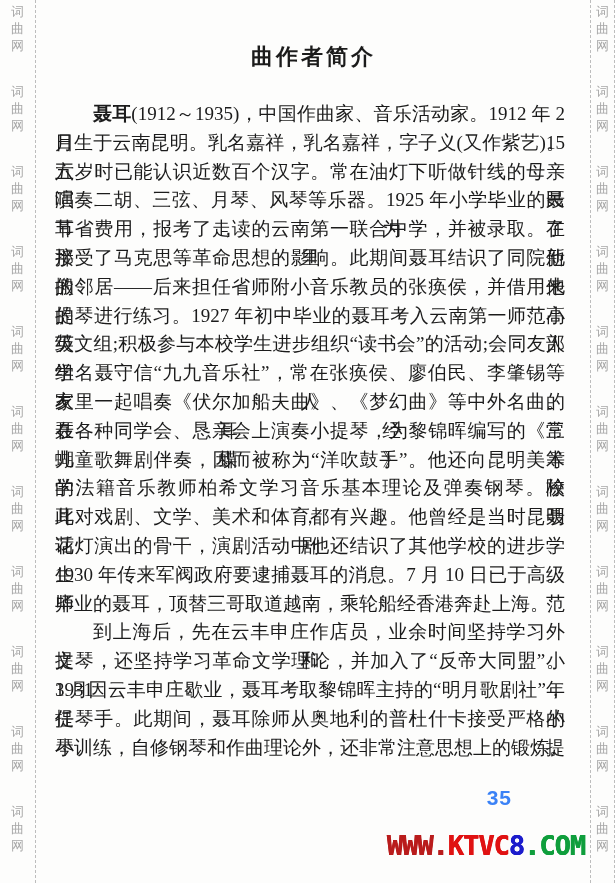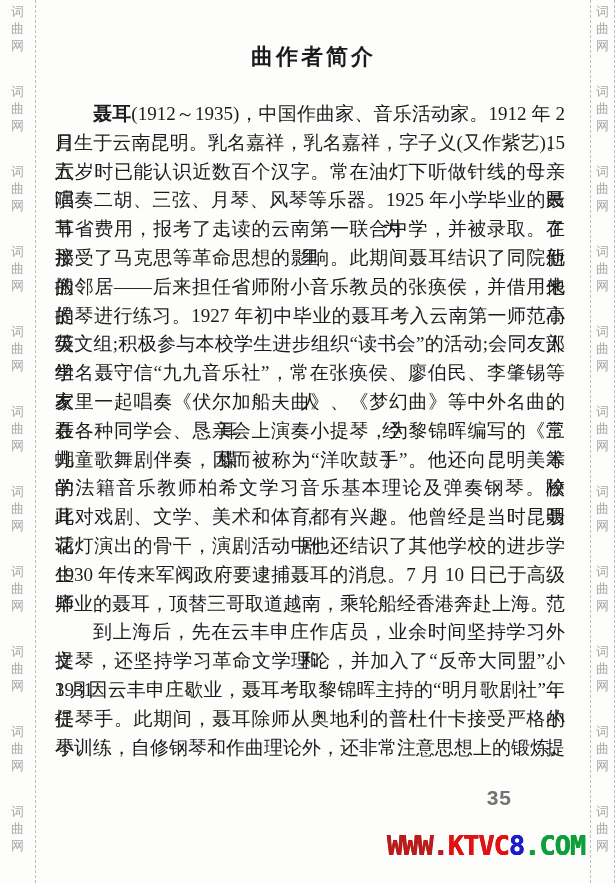--- a/index.html
+++ b/index.html
@@ -31,21 +31,21 @@
   .line{
     font-size:19px;line-height:28.8px;height:28.8px;
     white-space:nowrap;text-align:left;
   }
   .line.just{white-space:normal;text-align:justify;text-align-last:justify;}
   .line.indent{text-indent:2em;}
   .line b{font-weight:700;}
   .pagenum{
     position:absolute;top:786px;right:103px;
     font-family:"Liberation Sans","DejaVu Sans",sans-serif;
-    font-size:21px;font-weight:600;color:#737373;letter-spacing:1px;
+    font-size:21px;font-weight:600;color:#3b82f6;letter-spacing:1px;
   }
   .site-wm{
     position:absolute;top:832px;right:30px;
     font-family:"DejaVu Sans Mono","Liberation Mono",monospace;
     font-size:27px;line-height:27px;font-weight:900;letter-spacing:-1px;
     white-space:nowrap;
   }
   .site-wm span{text-shadow:0.6px 0 currentColor,0 0.4px currentColor;}
 </style>
 </head>

